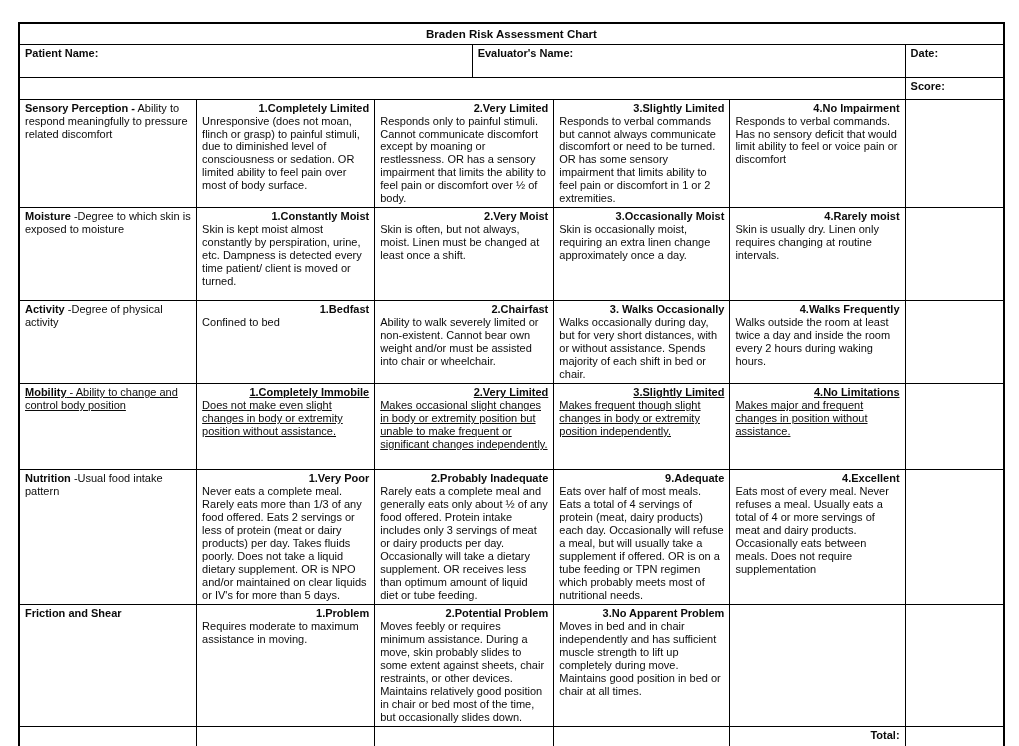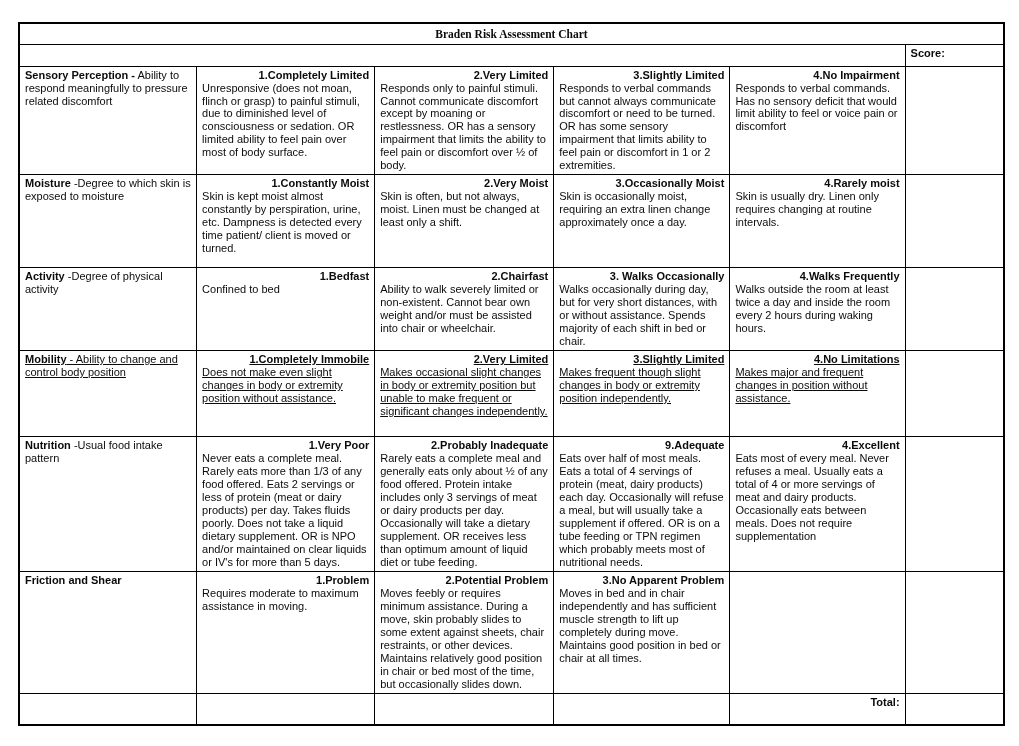--- a/index.html
+++ b/index.html
@@ -29,21 +29,20 @@
     line-height: 1.18;
     overflow: hidden;
   }
   .b { font-weight: bold; }
   .title-cell {
     height: 20px;
     text-align: center;
     font-weight: bold;
     font-size: 11.5px;
     padding-top: 4px;
-    font-family: Liberation Serif, serif;
   }
   .hrow-fields td { height: 33px; }
   .hrow-score td  { height: 22px; margin-top: 29px; }
   .lbl { font-weight: bold; font-size: 11px; }
   .opt-h { font-weight: bold; text-align: right; }
   .r-sensory   td { height: 82px; }
   .r-moisture  td { height: 93px; }
   .r-activity  td { height: 80px; }
   .r-mobility  td { height: 86px; text-decoration: underline; }
   .r-nutrition td { height: 104px; }
@@ -61,20 +60,31 @@
         <col style="width:46%">
         <col style="width:44%">
         <col style="width:10%">
       </colgroup>
     <tbody>
         <tr>
       <td class="title-cell" colspan="3">
         <span>Braden Risk Assessment Chart</span>
       </td>
     </tr>
+    <tr class="hrow-fields">
+      <td>
+        <span class="lbl">Patient Name:</span>
+      </td>
+      <td>
+        <span class="lbl">Evaluator's Name:</span>
+      </td>
+      <td>
+        <span class="lbl">Date:</span>
+      </td>
+    </tr>
     <tr class="hrow-score">
       <td colspan="2"></td>
       <td>
         <span class="lbl">Score:</span>
       </td>
     </tr>
   </tbody>
     </table>
 
   <table style="margin-top:-1px;">
@@ -114,21 +124,21 @@
     <tr class="r-moisture">
       <td>
         <span class="b">Moisture</span><span> -Degree to which skin is exposed to moisture</span>
       </td>
       <td>
         <div class="opt-h">1.Constantly Moist</div>
         <div>Skin is kept moist almost constantly by perspiration, urine, etc. Dampness is detected every time patient/ client is moved or turned.</div>
       </td>
       <td>
         <div class="opt-h">2.Very Moist</div>
-        <div>Skin is often, but not always, moist. Linen must be changed at least only a shift.</div>
+        <div>Skin is often, but not always, moist. Linen must be changed at least once a shift.</div>
       </td>
       <td>
         <div class="opt-h">3.Occasionally Moist</div>
         <div>Skin is occasionally moist, requiring an extra linen change approximately once a day.</div>
       </td>
       <td>
         <div class="opt-h">4.Rarely moist</div>
         <div>Skin is usually dry. Linen only requires changing at routine intervals.</div>
       </td>
       <td></td>

